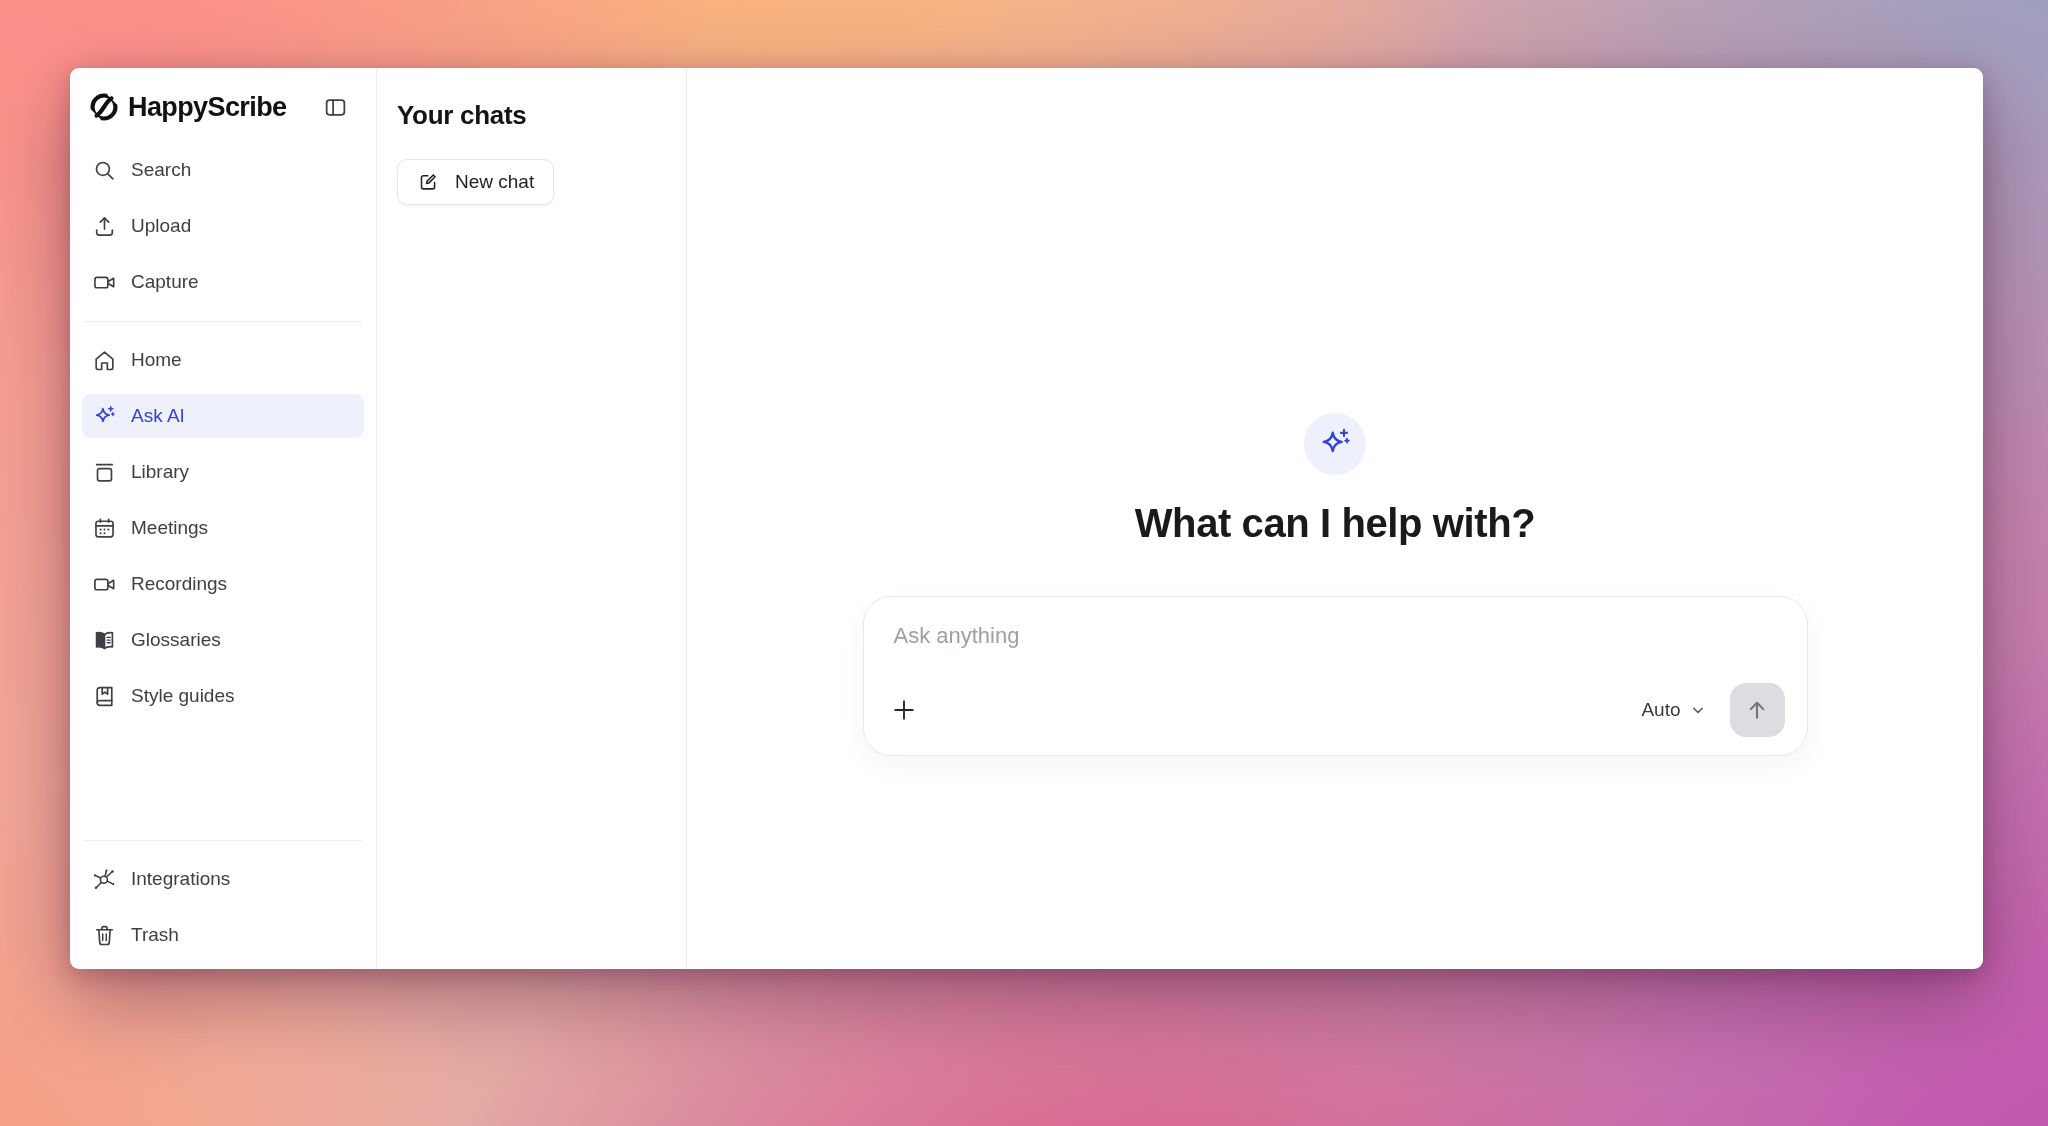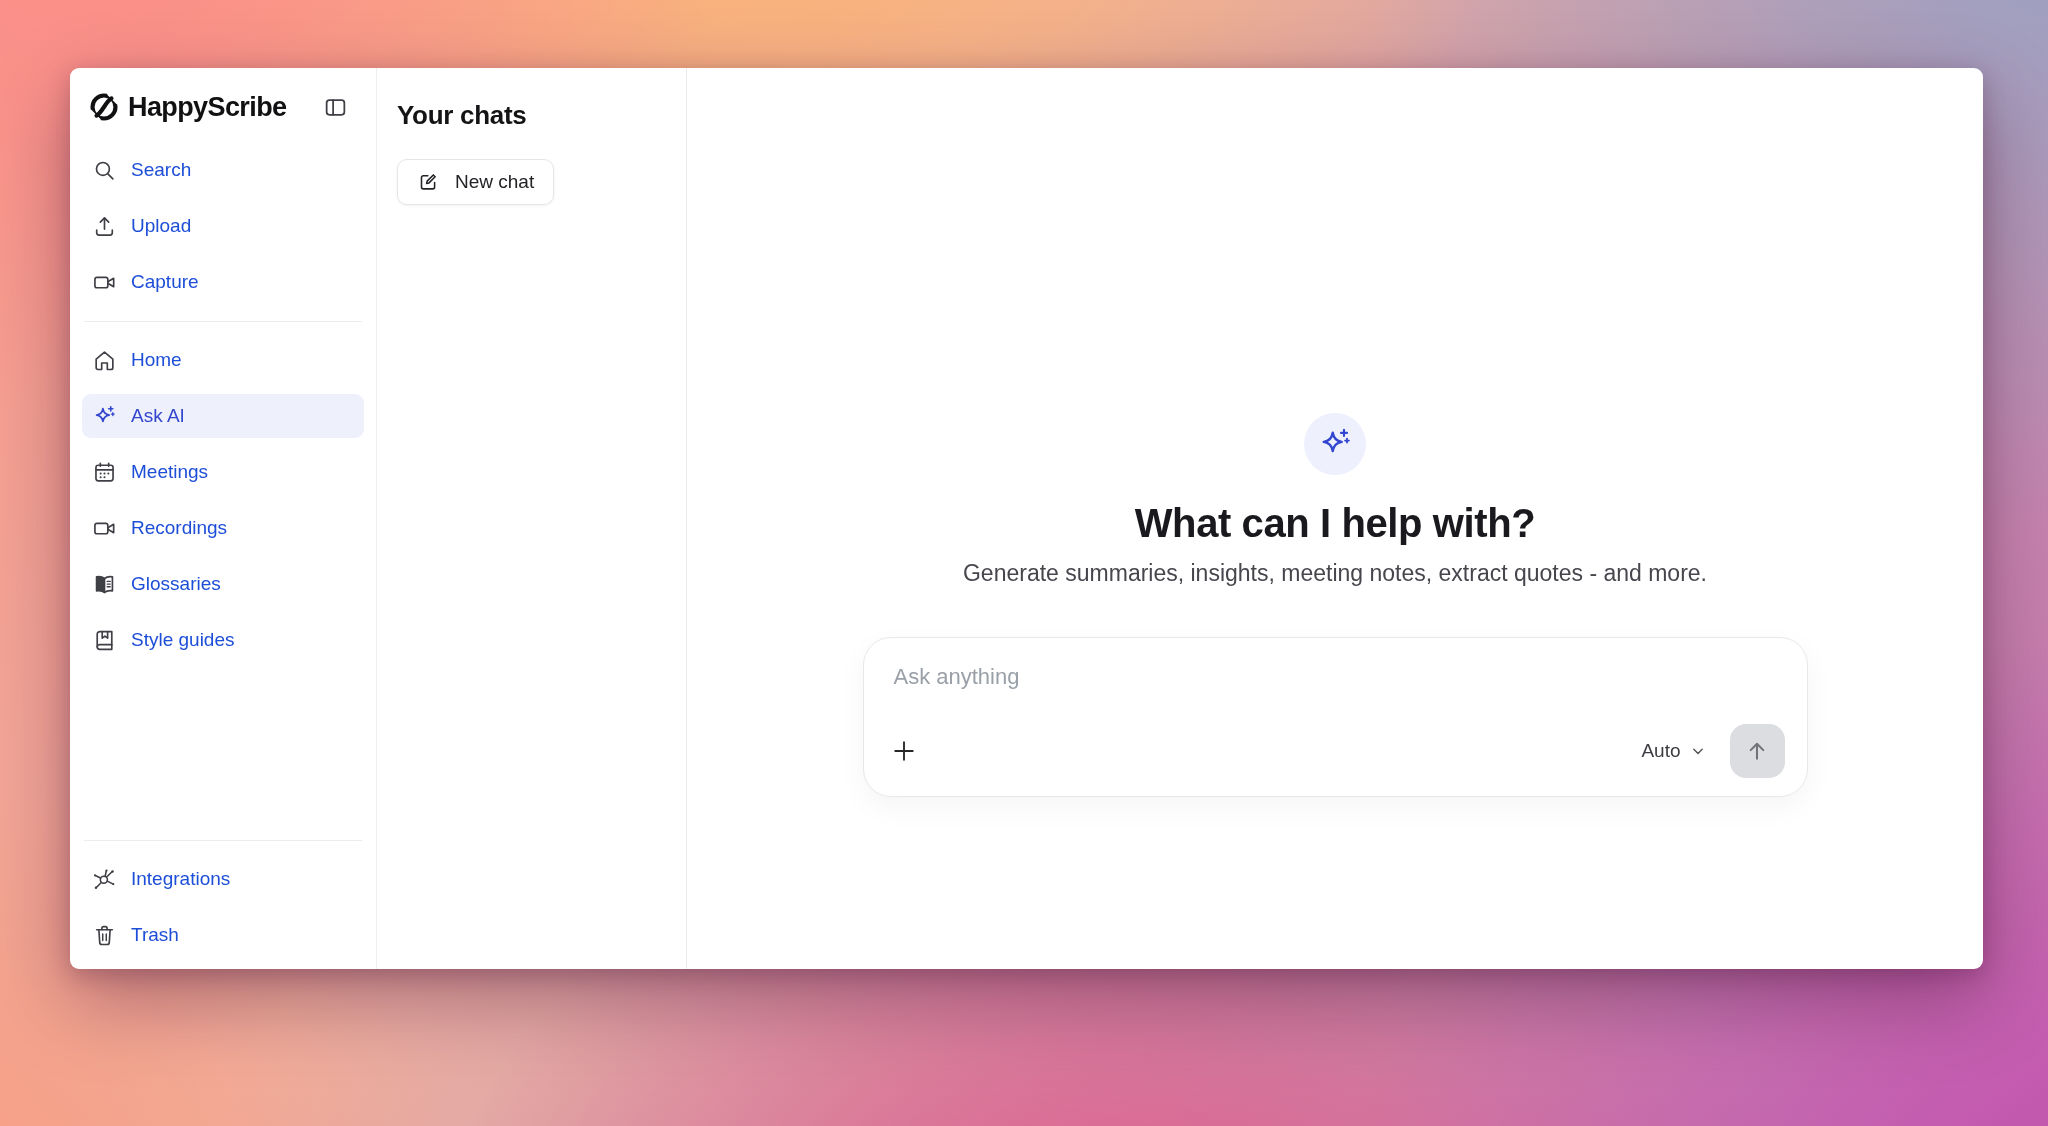--- a/index.html
+++ b/index.html
@@ -34,21 +34,21 @@
   .logo-mark { width:32px; height:32px; flex:0 0 32px; }
   .logo-text { font-size:27px; font-weight:800; color:#111113; letter-spacing:-.6px; margin-left:8px; }
   .panel-toggle { margin-left:auto; margin-right:14px; width:30px; height:30px; display:flex;
     align-items:center; justify-content:center; border-radius:7px; cursor:pointer; }
 
   .nav-item {
     display:flex; align-items:center; height:44px; border-radius:9px;
     padding:0 10px 0 10px; cursor:pointer; margin-bottom:12px;
   }
   .nav-item .nicon { width:25px; height:25px; flex:0 0 25px; display:flex; align-items:center; justify-content:center; }
-  .nav-item .nlabel { margin-left:14px; font-size:19px; color:#1d4ed8; }
+  .nav-item .nlabel { margin-left:14px; font-size:19px; color:#404040; }
   .nav-item.active { background:#eef0fb; }
   .nav-item.active .nlabel { color:#3246cf; font-weight:500; }
   .side-divider { height:1px; background:#ececef; margin:5px 2px 16px 2px; }
   .side-spacer { flex:1 1 auto; }
   .bottom-group { padding-bottom:2px; }
 
   svg.st { stroke:#3f3f46; stroke-width:1.6; fill:none; stroke-linecap:round; stroke-linejoin:round; }
   svg.blue { stroke:#3246cf; }
 
   
@@ -164,20 +164,29 @@
       <span class="nicon">
         <svg class="st blue" viewBox="0 0 24 24" width="25" height="25" style="stroke-width:1.7">
           <path d="M10.5 4.5c.6 3.6 2.6 5.6 6 6.1-3.4.5-5.4 2.5-6 6.1-.6-3.6-2.6-5.6-6-6.1 3.4-.5 5.4-2.5 6-6.1z"></path>
           <path d="M18 2.6v4M16 4.6h4" style="stroke-width:1.5"></path>
           <path d="M20 8.4v2.6M18.7 9.7h2.6" style="stroke-width:1.3"></path>
         </svg>
       </span>
       <span class="nlabel">Ask AI</span>
     </div>
 
+    <div class="nav-item">
+      <span class="nicon">
+        <svg class="st" viewBox="0 0 24 24" width="25" height="25">
+          <path d="M4.5 4.5h15"></path>
+          <rect x="5.3" y="8.2" width="13.4" height="11.8" rx="2"></rect>
+        </svg>
+      </span>
+      <span class="nlabel">Library</span>
+    </div>
 
     <div class="nav-item">
       <span class="nicon">
         <svg class="st" viewBox="0 0 24 24" width="25" height="25">
           <rect x="3.8" y="5" width="16.4" height="15" rx="2.2"></rect>
           <path d="M8 3.2V6M16 3.2V6M3.8 9.4h16.4"></path>
           <g fill="#3f3f46" stroke="none">
             <circle cx="8.3" cy="13" r="1"></circle>
               <circle cx="12" cy="13" r="1"></circle>
               <circle cx="15.7" cy="13" r="1"></circle>
@@ -273,21 +282,20 @@
   <main class="main">
     <div class="spark-badge">
       <svg class="st blue" viewBox="0 0 24 24" width="36" height="36" style="stroke-width:1.6">
         <path d="M10.5 4.5c.6 3.6 2.6 5.6 6 6.1-3.4.5-5.4 2.5-6 6.1-.6-3.6-2.6-5.6-6-6.1 3.4-.5 5.4-2.5 6-6.1z"></path>
         <path d="M18 2.6v4M16 4.6h4" style="stroke-width:1.4"></path>
         <path d="M20 8.4v2.6M18.7 9.7h2.6" style="stroke-width:1.2"></path>
       </svg>
     </div>
 
     <h1 class="main-heading">What can I help with?</h1>
-    <p class="main-subheading">Generate summaries, insights, meeting notes, extract quotes - and more.</p>
 
     <div class="composer">
       <div class="composer-placeholder">Ask anything</div>
       <div class="composer-bottom">
         <span class="attach-btn">
           <svg viewBox="0 0 24 24" width="28" height="28" fill="none" stroke="#27272a" stroke-width="1.6" stroke-linecap="round">
             <path d="M12 4.5v15M4.5 12h15"></path>
           </svg>
         </span>
         <div class="composer-right">

